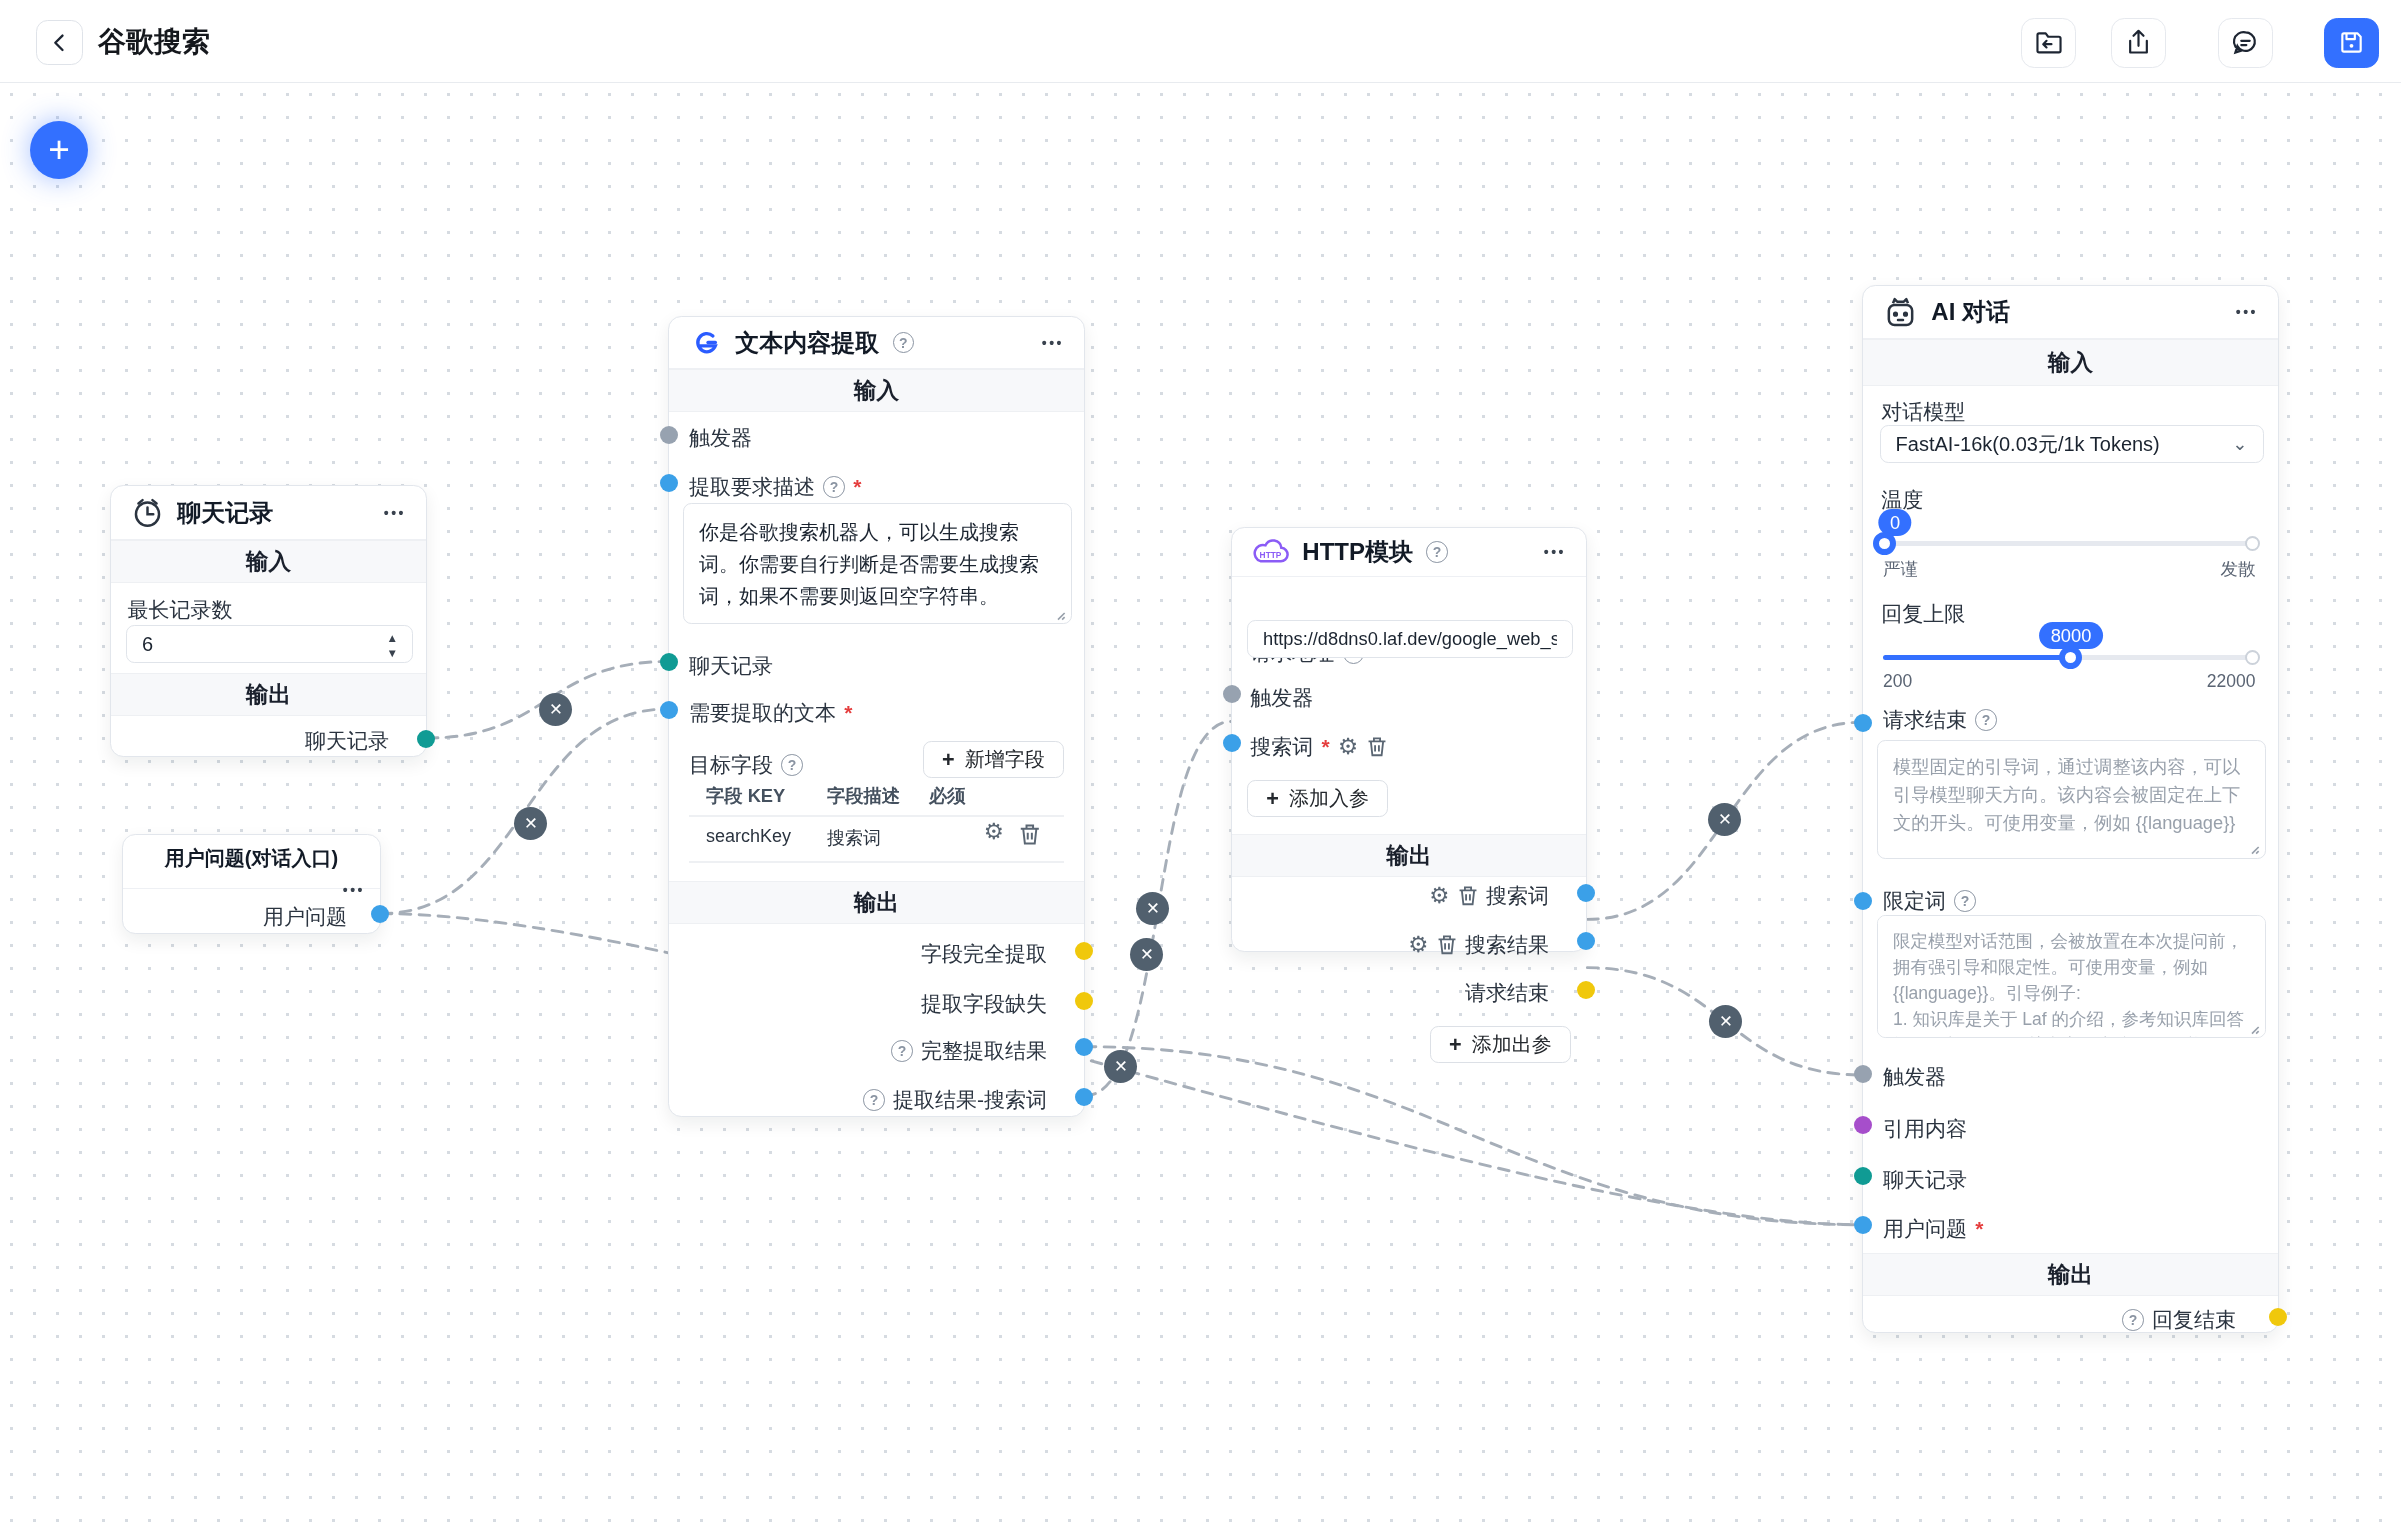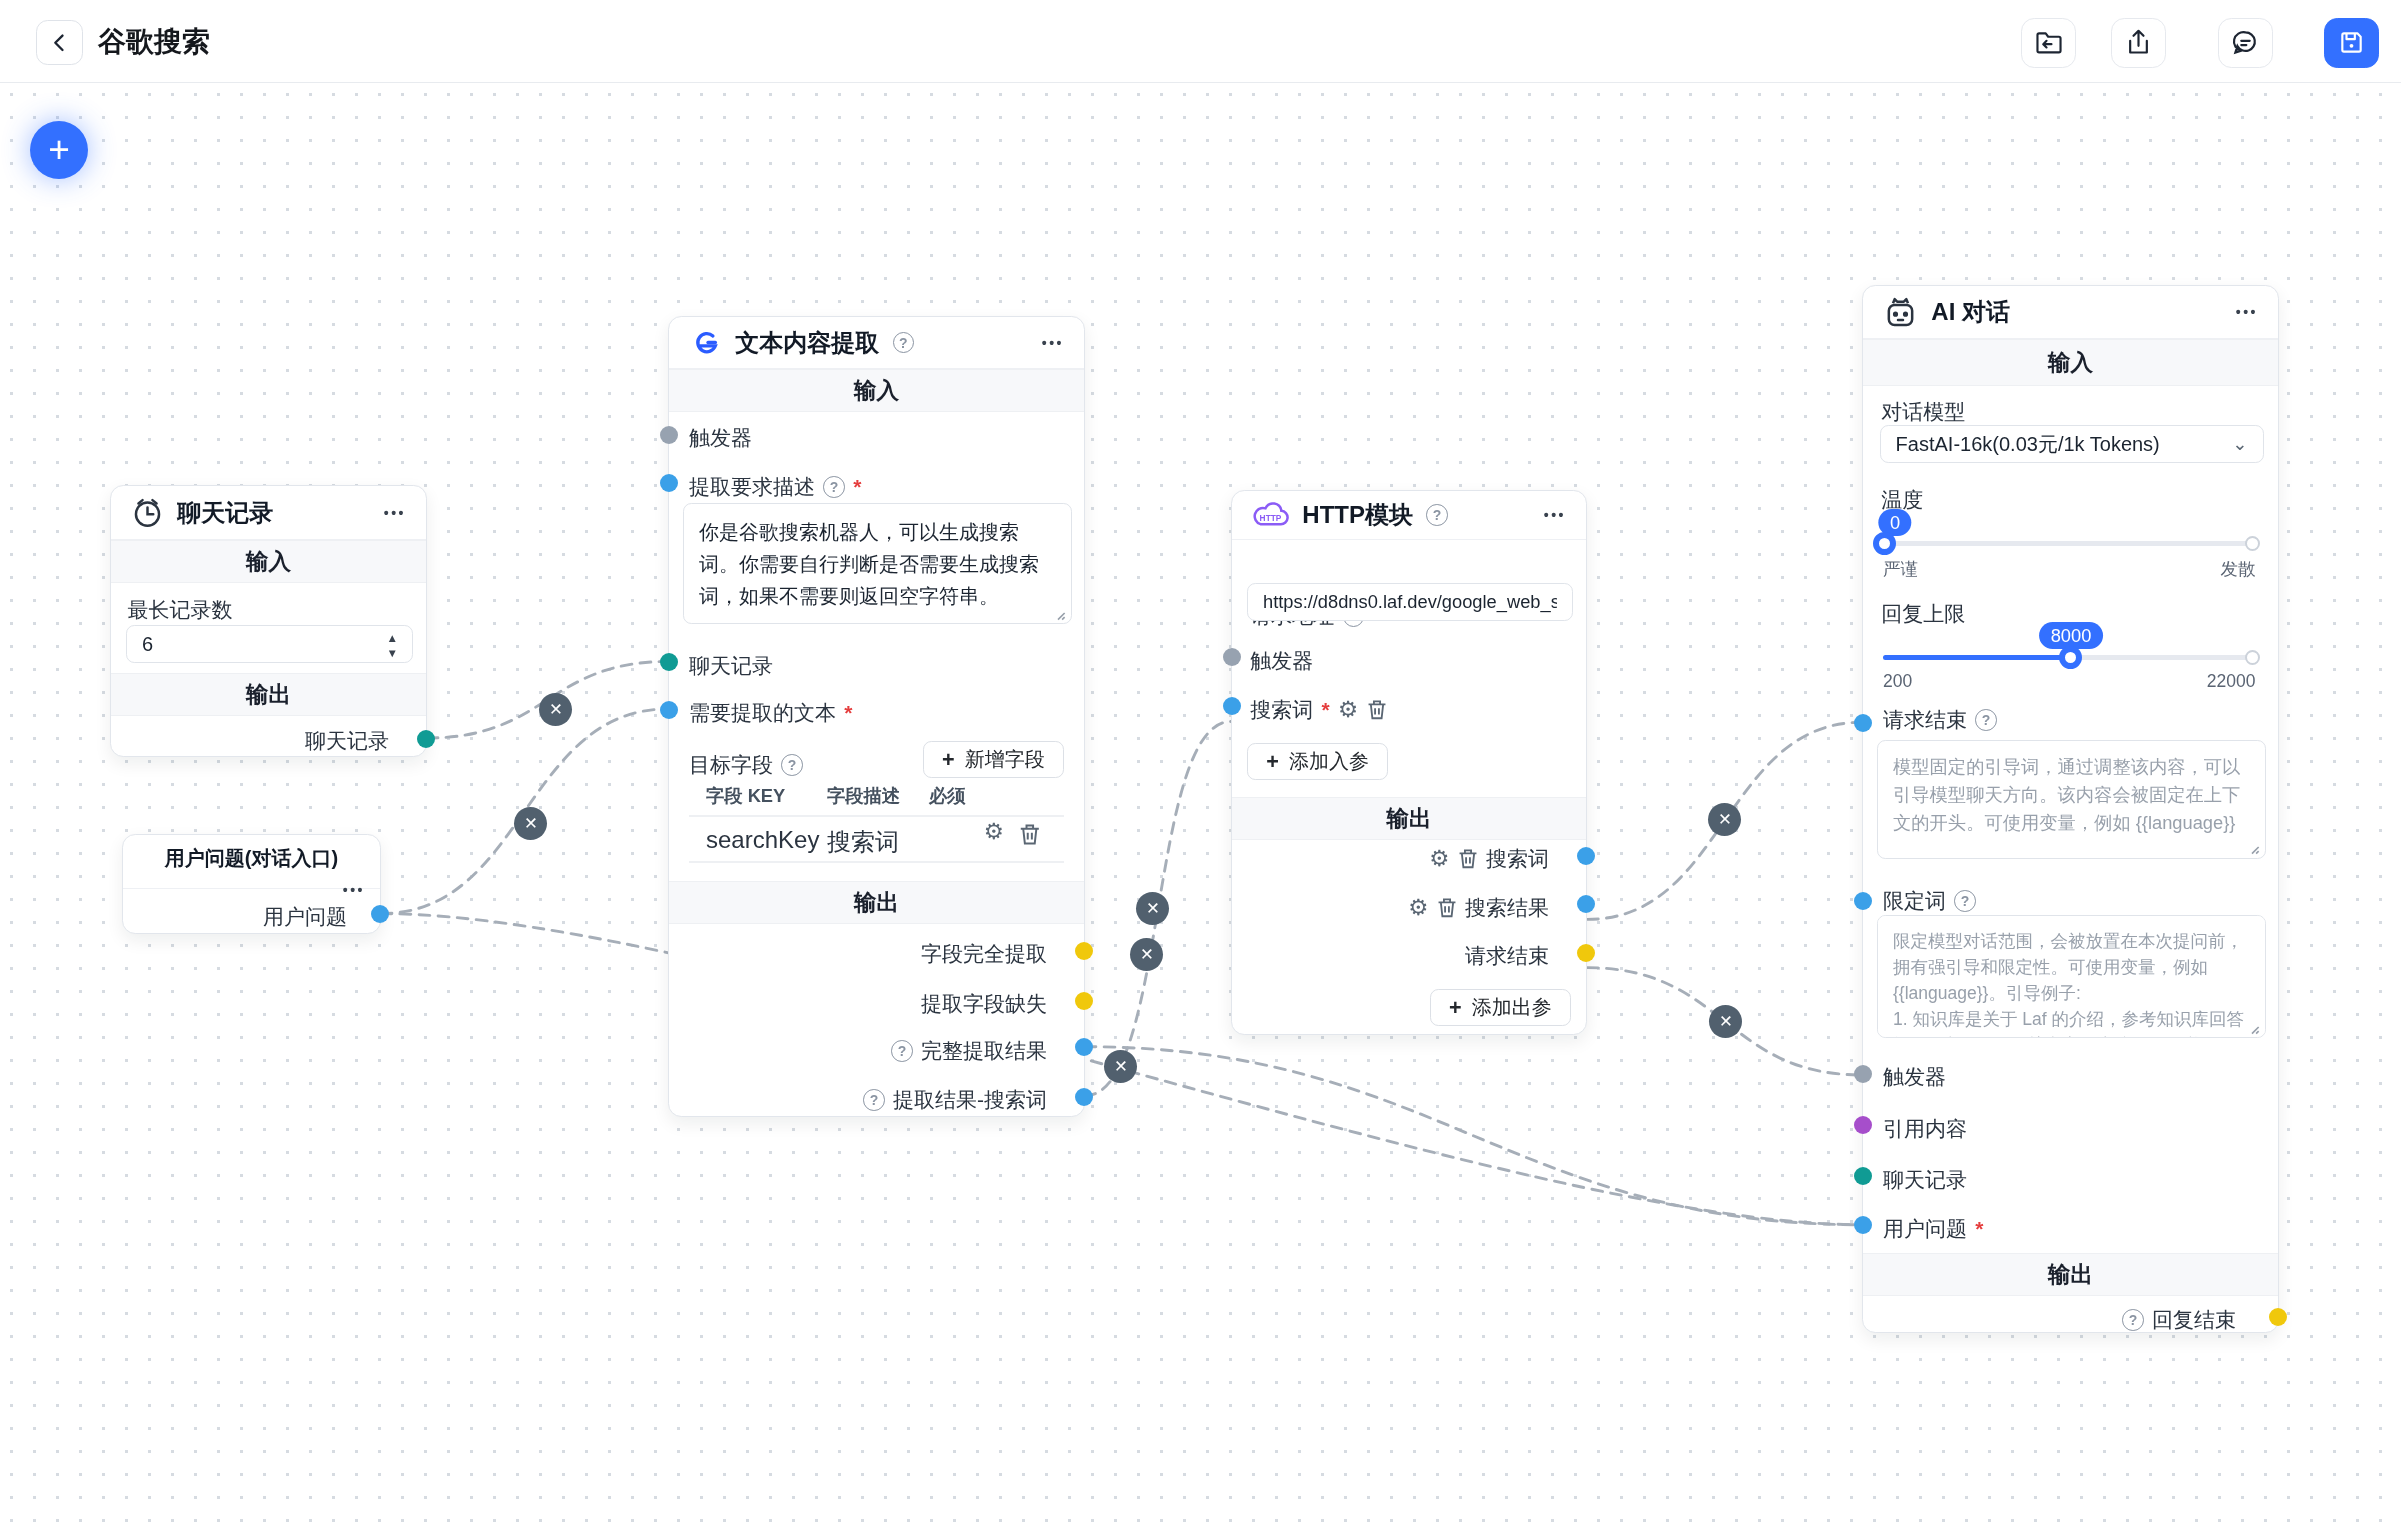--- a/index.html
+++ b/index.html
@@ -62,21 +62,21 @@
   .select .chev { margin-left:auto; color:#5a6673; font-size:18.3px; }
   .stepper { position:absolute; display:flex; flex-direction:column; gap:3.3px; cursor:pointer; }
   .stepper span { font-size:11.6px; color:#39424e; line-height:1; }
 
   .ghost-btn { position:absolute; height:37px; border:1.7px solid #dce0e6; border-radius:8.3px; background:#fff;
     display:flex; align-items:center; justify-content:center; gap:10px; font-size:20px; color:#24282d;
     padding:0 18.3px; cursor:pointer; white-space:nowrap; }
   .ghost-btn .plus { font-weight:700; font-size:21.6px; }
 
   .th { position:absolute; font-size:18.3px; font-weight:700; color:#45515f; }
-  .td { position:absolute; font-size:24px; color:#2b3440; }
+  .td { position:absolute; font-size:18px; color:#2b3440; }
   .hr { position:absolute; left:20px; right:20px; height:1.7px; background:#eef0f3; }
 
   
   .slider { position:absolute; height:5px; background:#e6e9ef; border-radius:2.5px; }
   .slider .fill { position:absolute; left:0; top:0; height:5px; background:var(--accent); border-radius:2.5px; }
   .slider .end { position:absolute; top:-5px; width:15px; height:15px; border-radius:50%;
     background:#fff; border:2.5px solid #ccd2da; }
   .slider .handle { position:absolute; top:-9.2px; width:23px; height:23px; border-radius:50%;
     background:#fff; border:6.7px solid var(--accent); margin-left:-11.6px; cursor:pointer; }
   .badge { position:absolute; background:var(--accent); color:#fff; font-size:18.3px; border-radius:831px;
@@ -202,21 +202,21 @@
       <span>完整提取结果</span>
     </div>
     <span class="dot right c-blue" style="top:721px;"></span>
     <div class="lbl right" style="right:37px; top:769px;">
       <span class="help"></span>
       <span>提取结果-搜索词</span>
     </div>
     <span class="dot right c-blue" style="top:771px;"></span>
   </div>
 
-  <div class="node" style="left:1231px; top:407px; width:356px; height:545px;">
+  <div class="node" style="left:1231px; top:444px; width:356px; height:425px;">
     <div class="node-header" style="height:49px;">
       <svg class="icon" width="37" height="30" viewBox="0 0 44 36" fill="none">
         <path d="M10 29h24a8 8 0 0 0 1-16 10 10 0 0 0-19-3A8 8 0 0 0 10 29z" stroke="#8b5cf6" stroke-width="3"></path>
         <text x="22" y="25" text-anchor="middle" font-size="10" font-weight="bold" fill="#8b5cf6">HTTP</text>
       </svg>
       <span class="node-title">HTTP模块</span>
       <span class="help"></span>
       <span class="menu-dots">•••</span>
     </div>
     <div class="lbl" style="left:18.3px; top:63px;margin-top:48px;">

